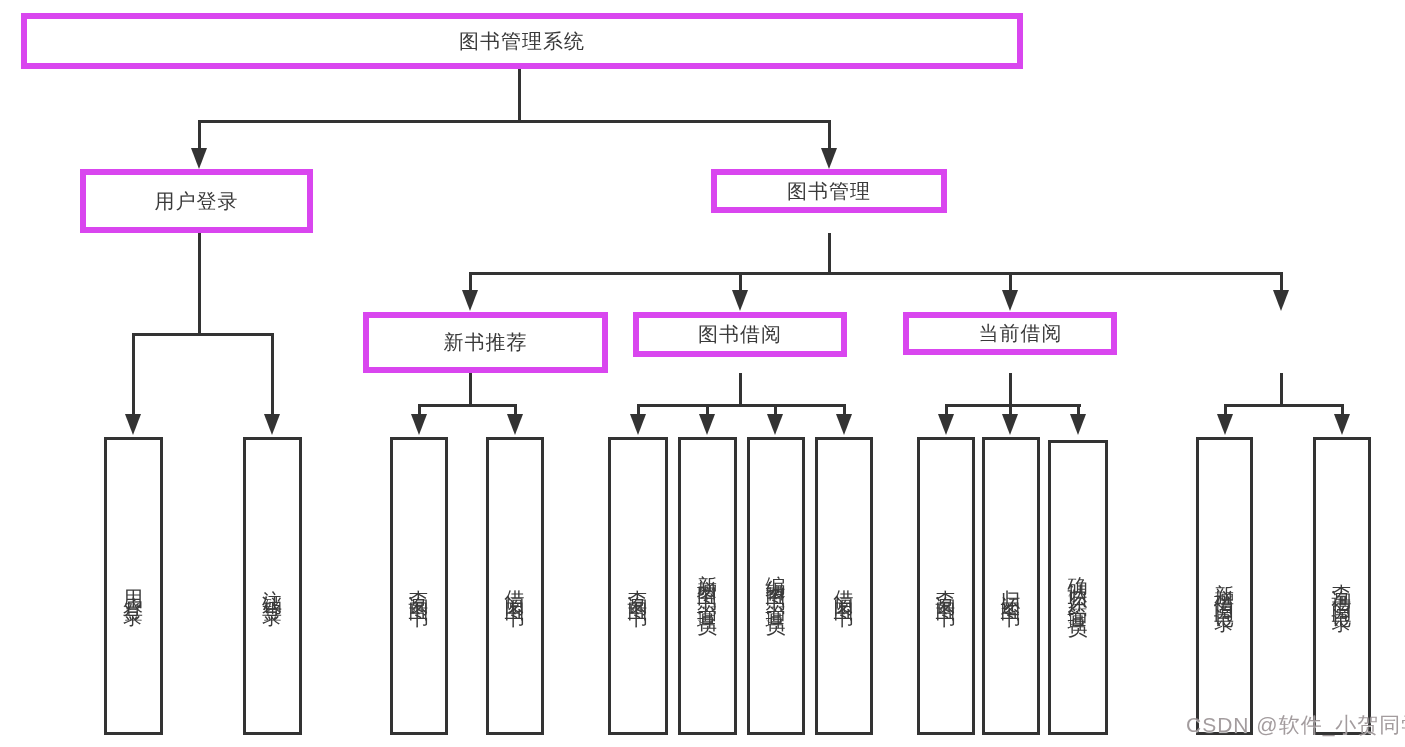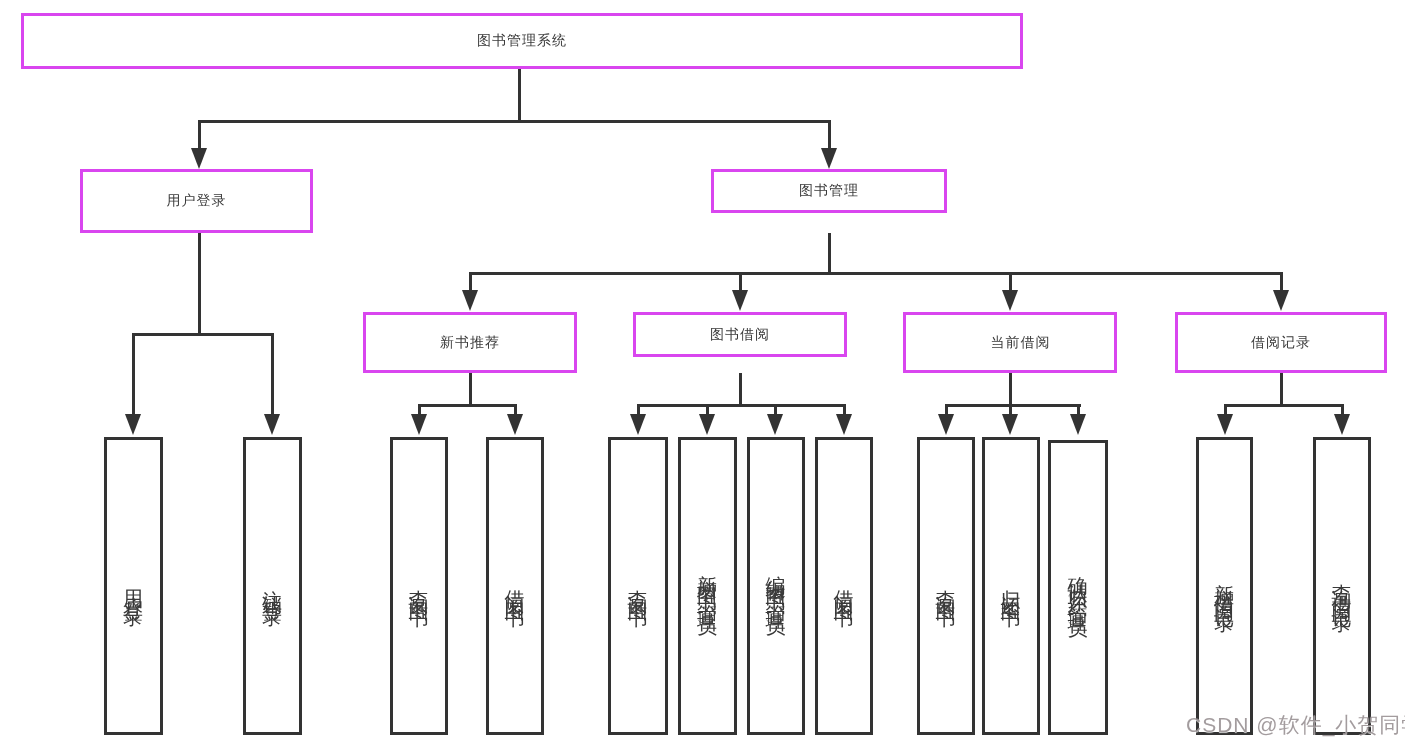--- a/index.html
+++ b/index.html
@@ -1,23 +1,23 @@
 <!DOCTYPE html>
 <html><head>
 <meta charset="utf-8">
 <style>
   html,body{margin:0;padding:0;background:#ffffff;}
   .canvas{
     position:relative;width:1405px;height:747px;background:#ffffff;overflow:hidden;
     font-family:"Liberation Sans", sans-serif;color:#3a3a3a;
   }
   .box{
-    position:absolute;box-sizing:border-box;border:3px solid #d946ef;background:#ffffff;
+    position:absolute;box-sizing:border-box;border:6px solid #d946ef;background:#ffffff;
     display:flex;align-items:center;justify-content:center;
-    font-size:14px;color:#3a3a3a;letter-spacing:1px;white-space:nowrap;
+    font-size:20px;color:#3a3a3a;letter-spacing:1px;white-space:nowrap;
   }
   .vbox{
     position:absolute;box-sizing:border-box;border:3px solid #333333;background:#ffffff;
     display:flex;align-items:center;justify-content:center;
   }
   .vbox .vtext{
     writing-mode:vertical-rl;text-orientation:mixed;
     font-size:20px;color:#3a3a3a;letter-spacing:6px;line-height:1.2;white-space:nowrap;
   }
   .hline,.vline{position:absolute;background:#333333;}
@@ -66,31 +66,28 @@
   <div class="hline" style="left:469px;top:272px;width:814px;height:3px;"></div>
   <div class="vline" style="left:469px;top:272px;width:3px;height:20px;"></div>
   <div class="vline" style="left:739px;top:272px;width:3px;height:20px;"></div>
   <div class="vline" style="left:1009px;top:272px;width:3px;height:20px;"></div>
   <div class="vline" style="left:1280px;top:272px;width:3px;height:20px;"></div>
   <div class="arrow" style="left:462px;top:290px;"></div>
   <div class="arrow" style="left:732px;top:290px;"></div>
   <div class="arrow" style="left:1002px;top:290px;"></div>
   <div class="arrow" style="left:1273px;top:290px;"></div>
 
-  <div class="box" style="left:363px;top:312px;width:214px;height:61px;">
+  <div class="box" style="left:363px;top:312px;width:245px;height:61px;">
     <span>新书推荐</span>
   </div>
   <div class="box" style="left:633px;top:312px;width:214px;height:45px;">
     <span>图书借阅</span>
   </div>
-  <div class="box" style="left:903px;top:312px;width:214px;height:61px;padding-left:21px;">
+  <div class="box" style="left:903px;top:312px;width:214px;height:43px;padding-left:21px;">
     <span>当前借阅</span>
-  </div>
-  <div class="box" style="left:1175px;top:312px;width:212px;height:61px;">
-    <span>借阅记录</span>
   </div>
 
   <div class="vline" style="left:469px;top:373px;width:3px;height:34px;"></div>
   <div class="hline" style="left:418px;top:404px;width:99px;height:3px;"></div>
   <div class="vline" style="left:418px;top:404px;width:3px;height:12px;"></div>
   <div class="vline" style="left:514px;top:404px;width:3px;height:12px;"></div>
   <div class="arrow" style="left:411px;top:414px;"></div>
   <div class="arrow" style="left:507px;top:414px;"></div>
 
   <div class="vline" style="left:739px;top:373px;width:3px;height:34px;"></div>

